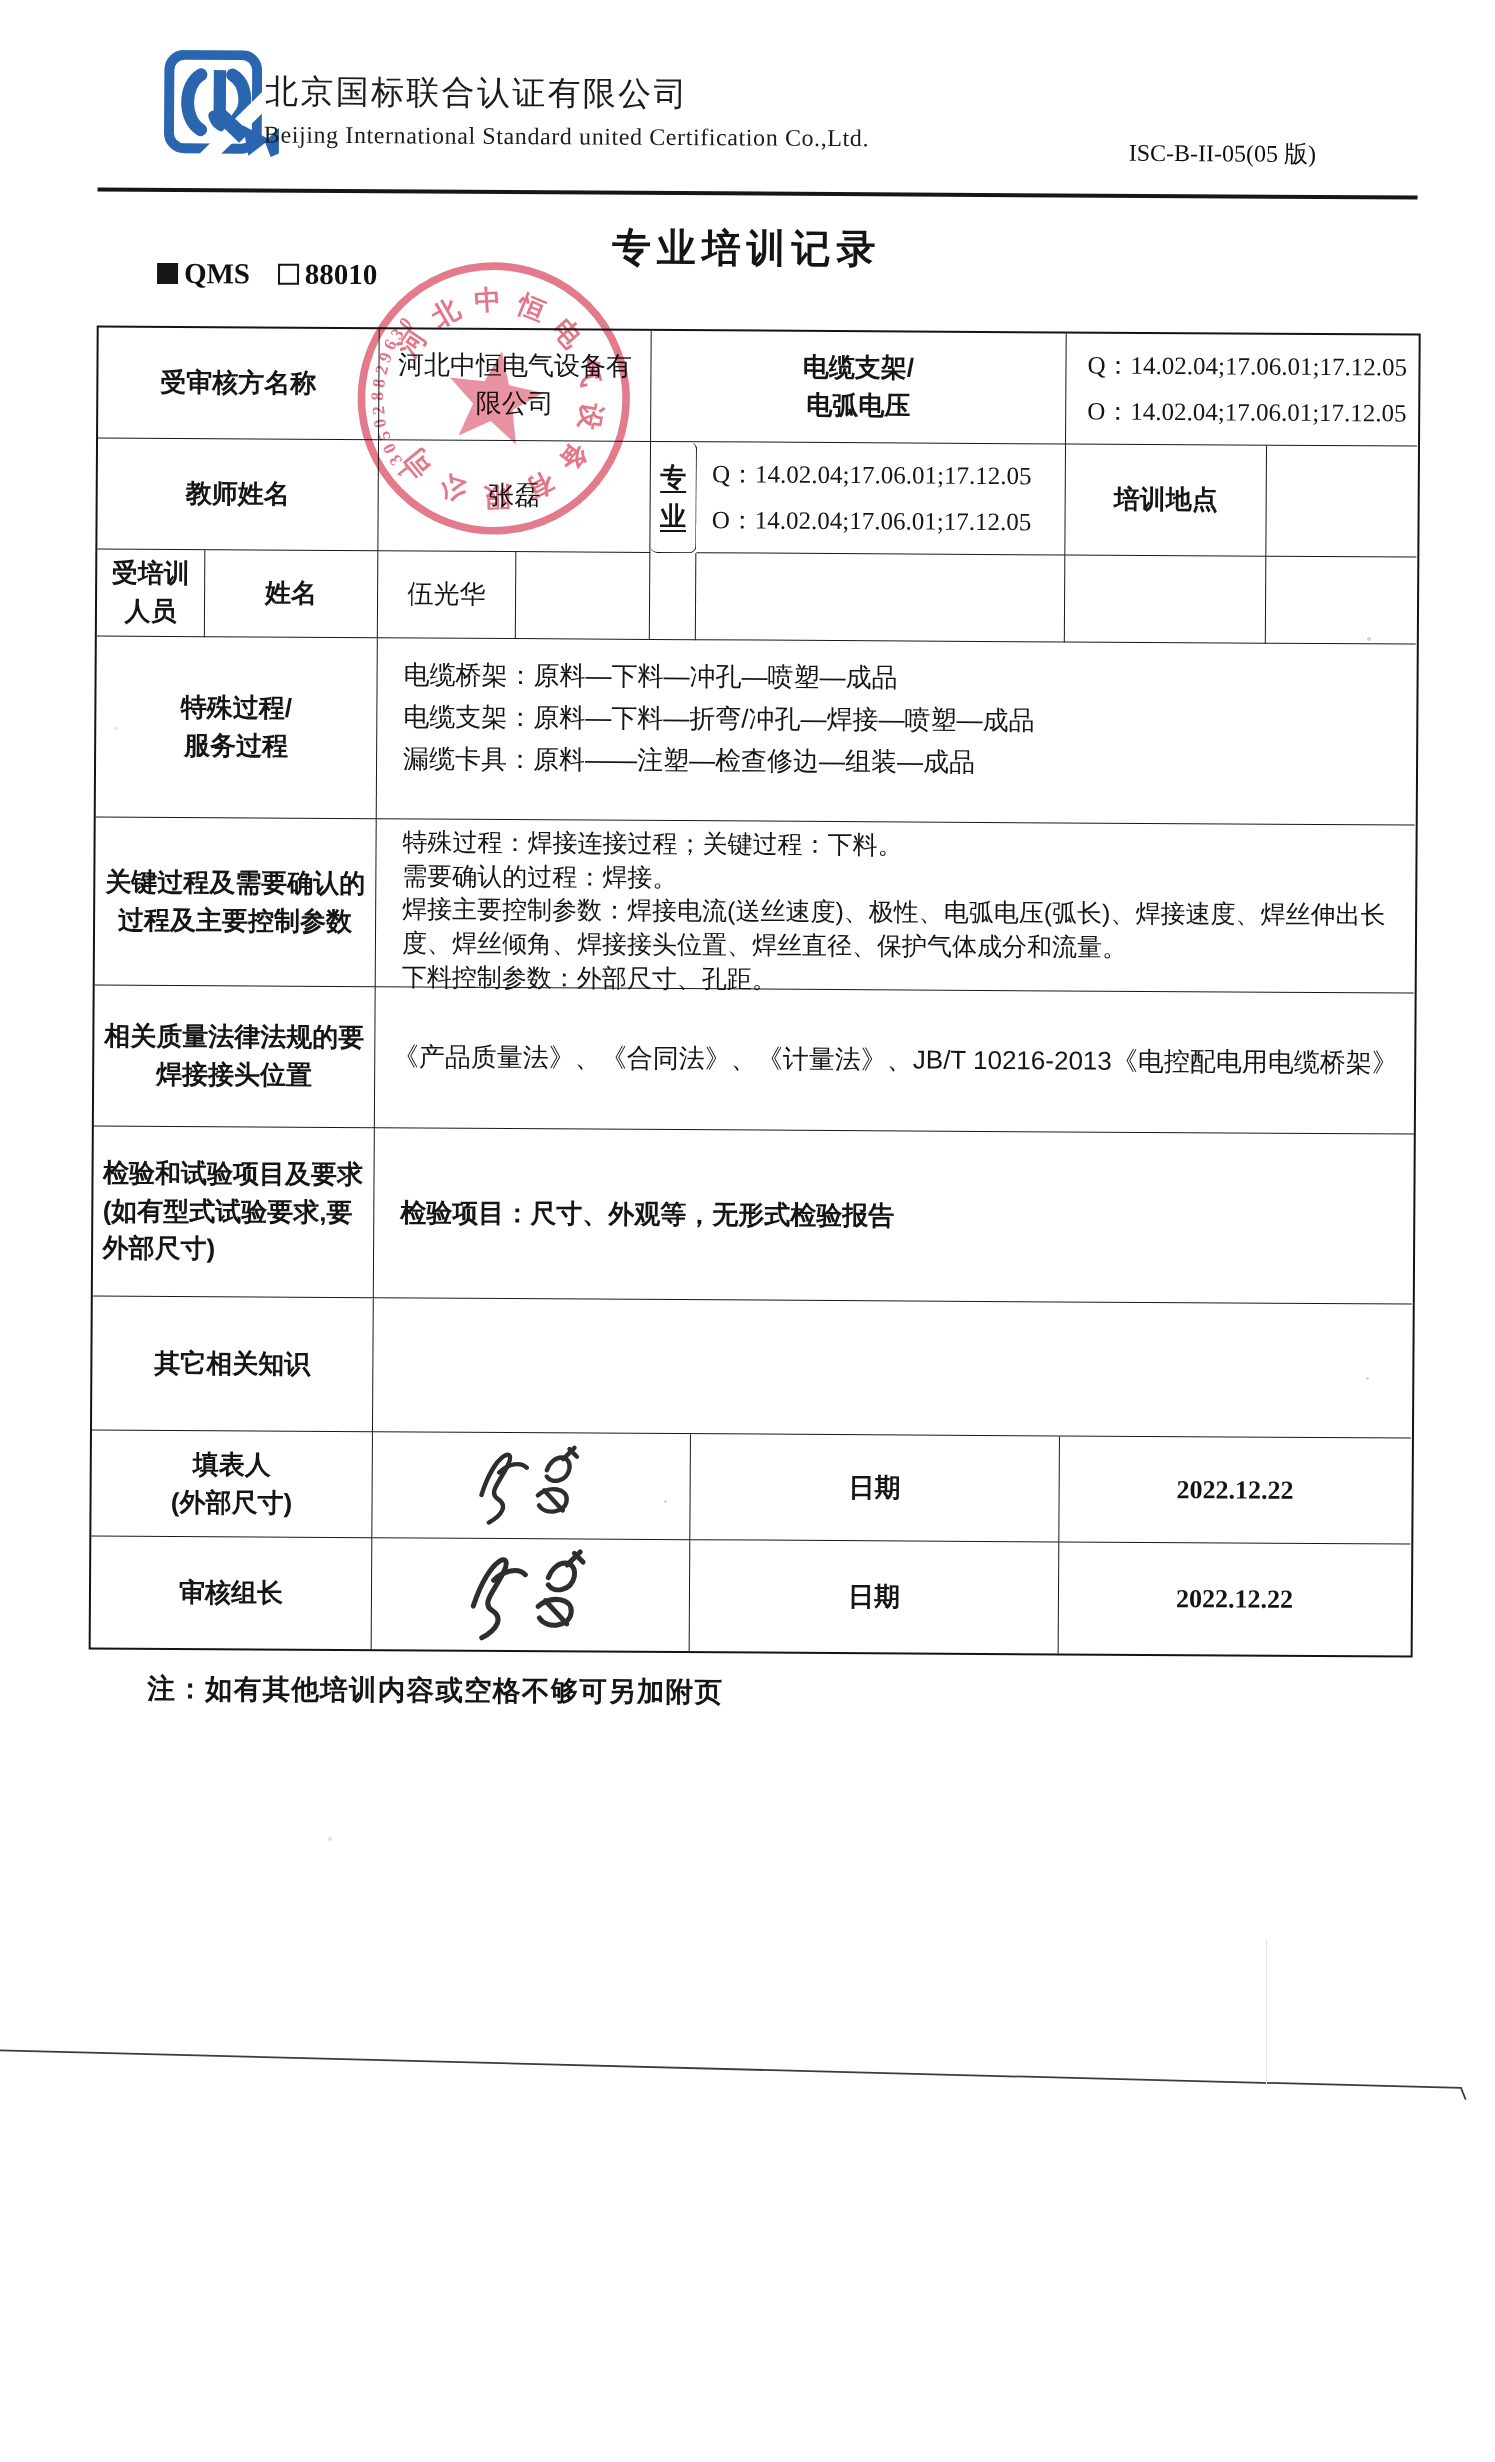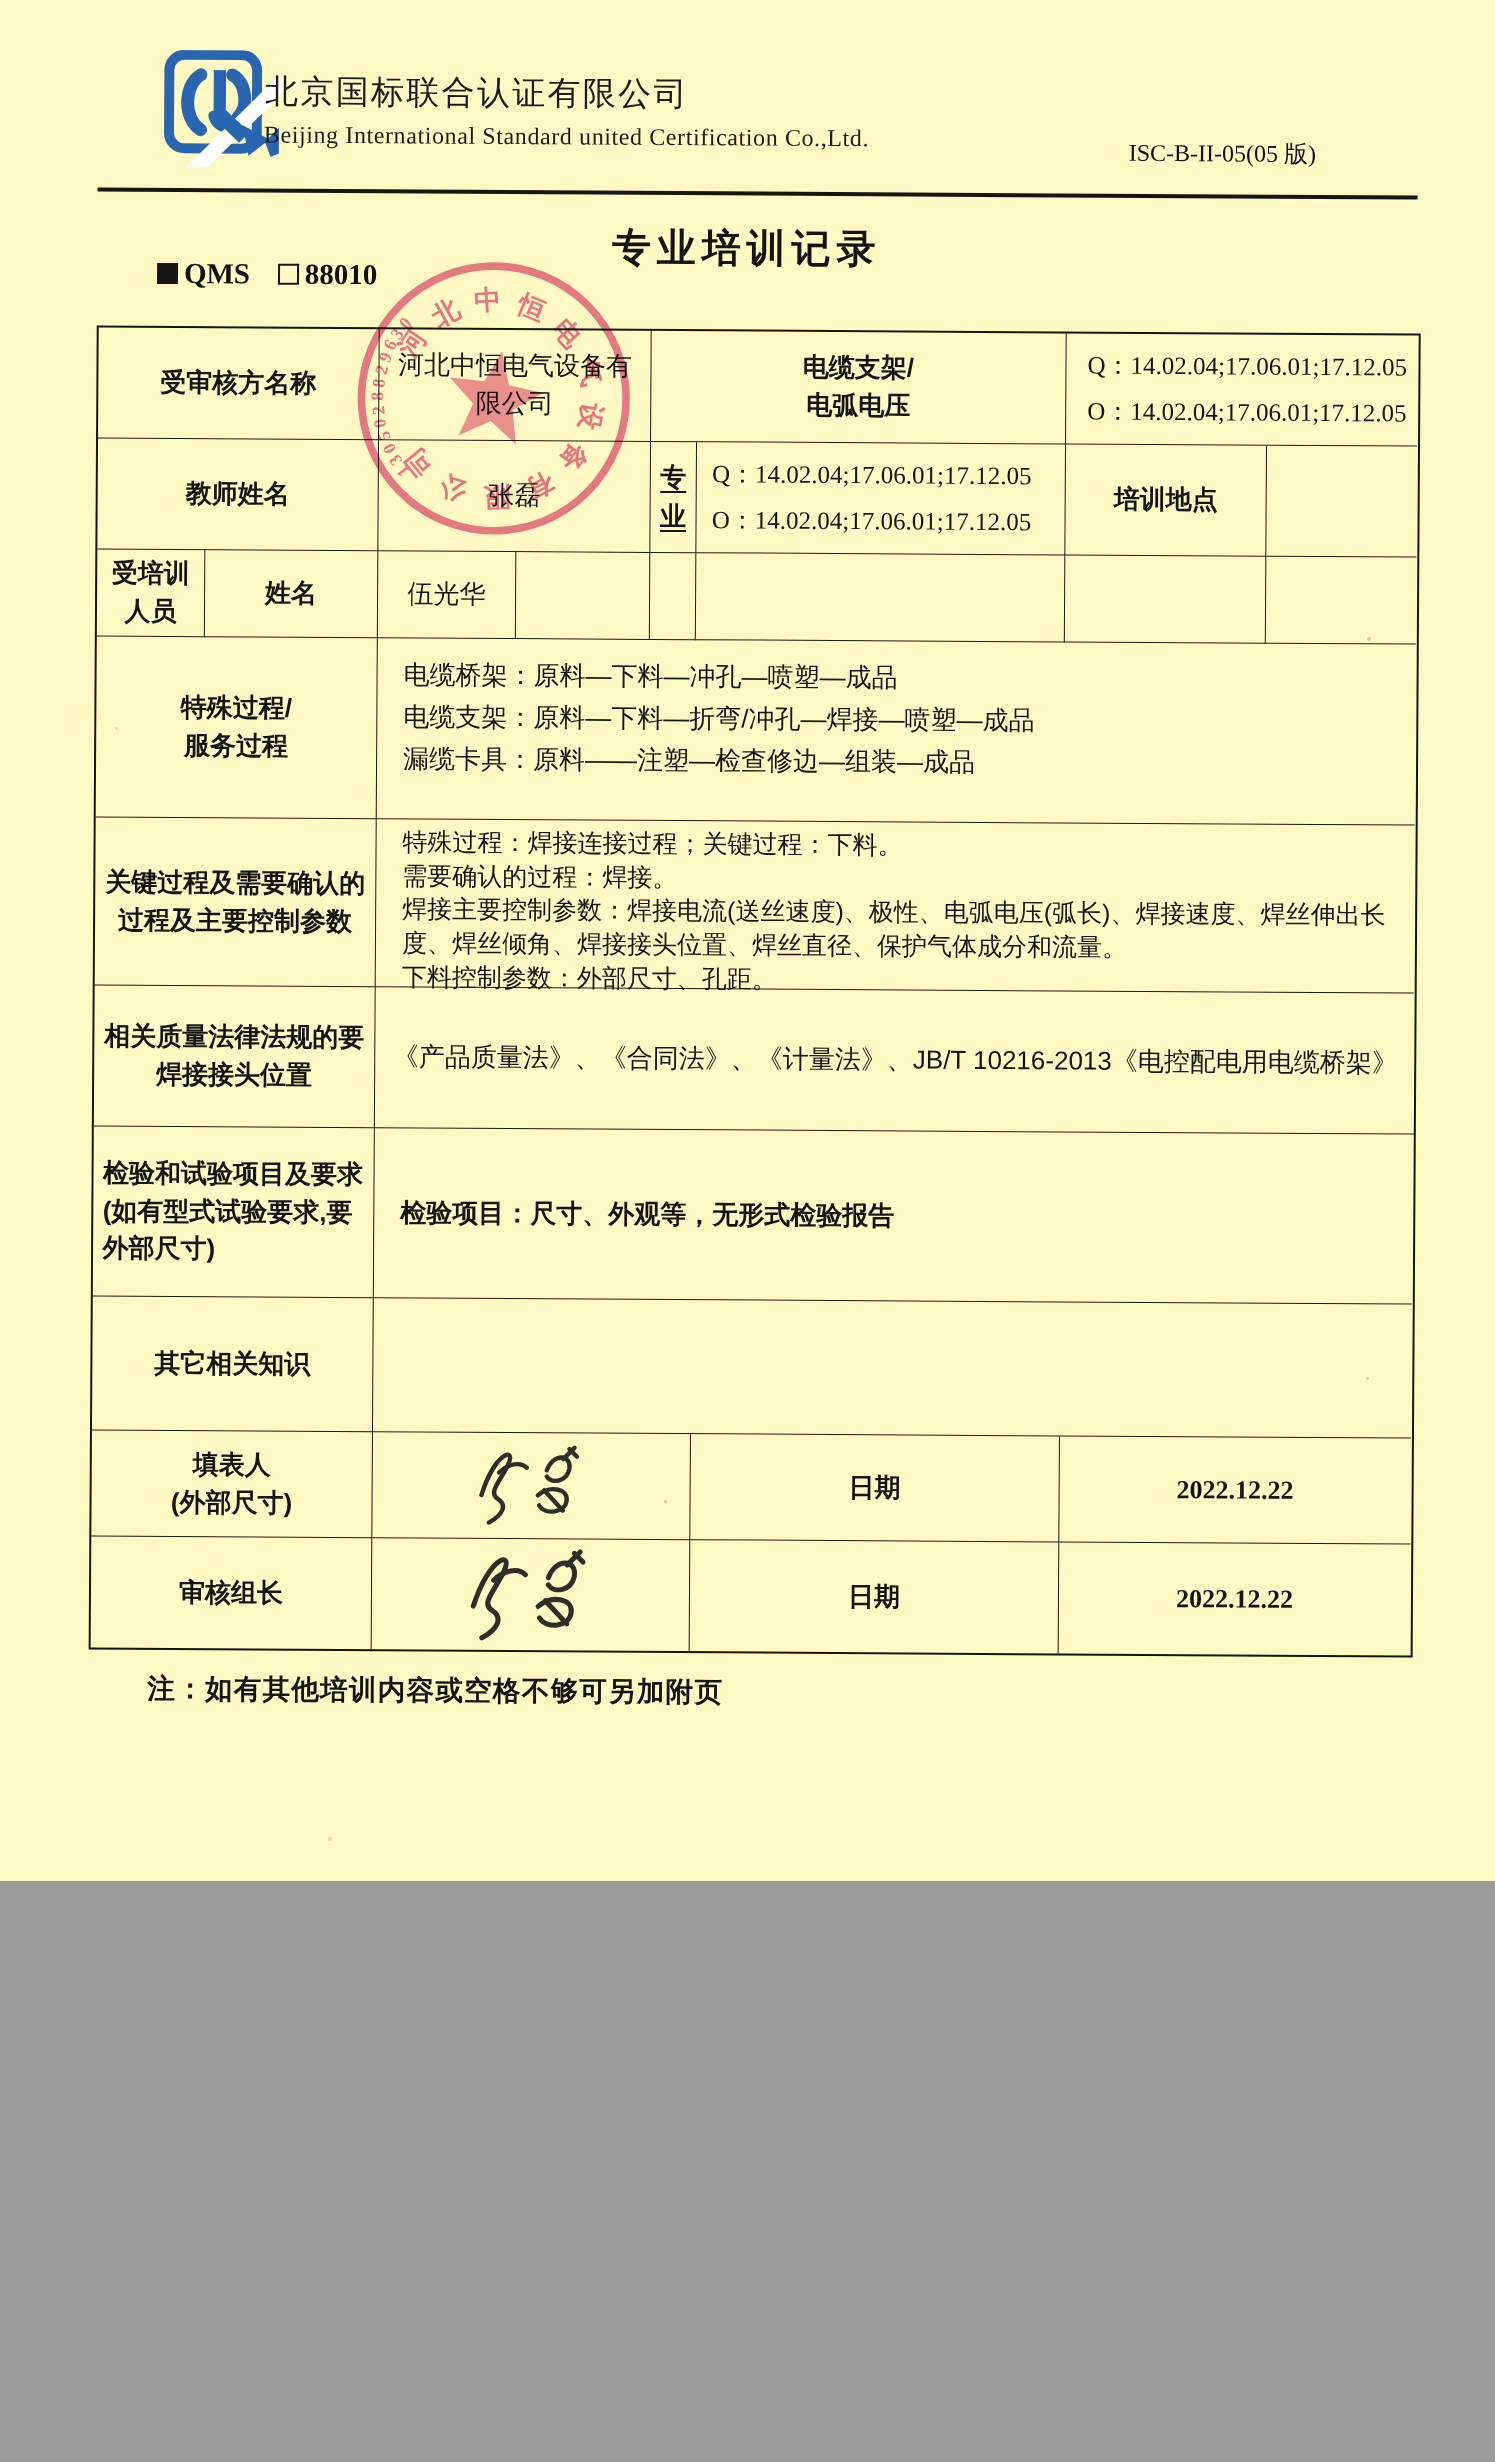--- a/index.html
+++ b/index.html
@@ -1,17 +1,17 @@
 <!DOCTYPE html>
 <html lang="zh" style="font-size:9.4px"><head>
 <meta charset="utf-8">
 <style>
   html,body{margin:0;padding:0;background:#9b9b9b;}
   .page{
-    position:relative;width:1495px;height:1881px;background:#fef9c3;
+    position:relative;width:1495px;height:2462px;background:#ffffff;
     overflow:hidden;font-family:"Liberation Sans",sans-serif;color:#161616;
   }
   .sheet{position:absolute;inset:0;transform:rotate(0.35deg);transform-origin:176px 117px;}
 
   
   .logo{position:absolute;left:162px;top:50px;width:123px;height:117px;}
   .company-cn{position:absolute;left:265px;top:69px;font-size:33px;letter-spacing:2.3px;color:#1c1c1c;}
   .company-en{position:absolute;left:264px;top:121px;font-size:24px;font-family:"Liberation Serif",serif;letter-spacing:0.6px;color:#1c1c1c;}
   .doc-code{position:absolute;left:1129px;top:131px;font-size:24px;font-family:"Liberation Serif",serif;color:#111;}
   .header-rule{position:absolute;left:98px;top:188px;width:1320px;height:4.1px;background:#161616;}
@@ -99,21 +99,21 @@
         </div>
         <div class="cell last codes left" style="flex:0 0 351px;padding-left:21px;">
           <div>Q：14.02.04;17.06.01;17.12.05</div>
           <div>O：14.02.04;17.06.01;17.12.05</div>
         </div>
       </div>
 
       <div class="row" style="height:111px;">
         <div class="cell lbl" style="flex:0 0 281px;">教师姓名</div>
         <div class="cell val" style="flex:0 0 272px;">张磊</div>
-        <div class="cell" style="flex:0 0 46px;">
+        <div class="cell" style="flex:0 0 46px;border-radius:7px;">
           <div class="vertical-lbl" style="width:1em;word-break:break-all;text-align:center;">专业</div>
         </div>
         <div class="cell codes left" style="flex:0 0 369px;padding-left:15.2px;">
           <div>Q：14.02.04;17.06.01;17.12.05</div>
           <div>O：14.02.04;17.06.01;17.12.05</div>
         </div>
         <div class="cell lbl" style="flex:0 0 201px;">培训地点</div>
         <div class="cell last val" style="flex:0 0 150px;"></div>
       </div>
 

